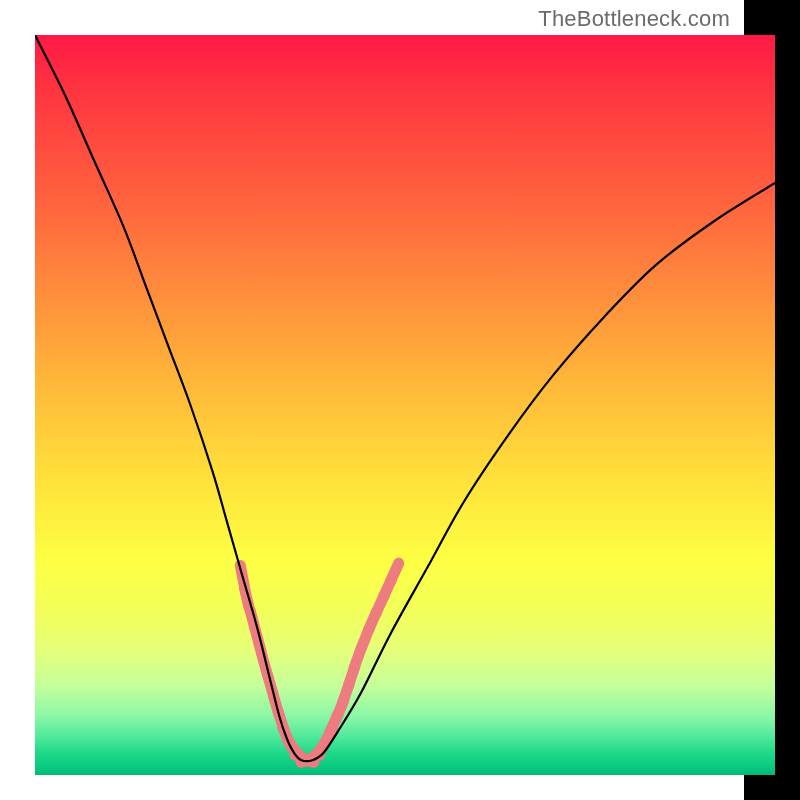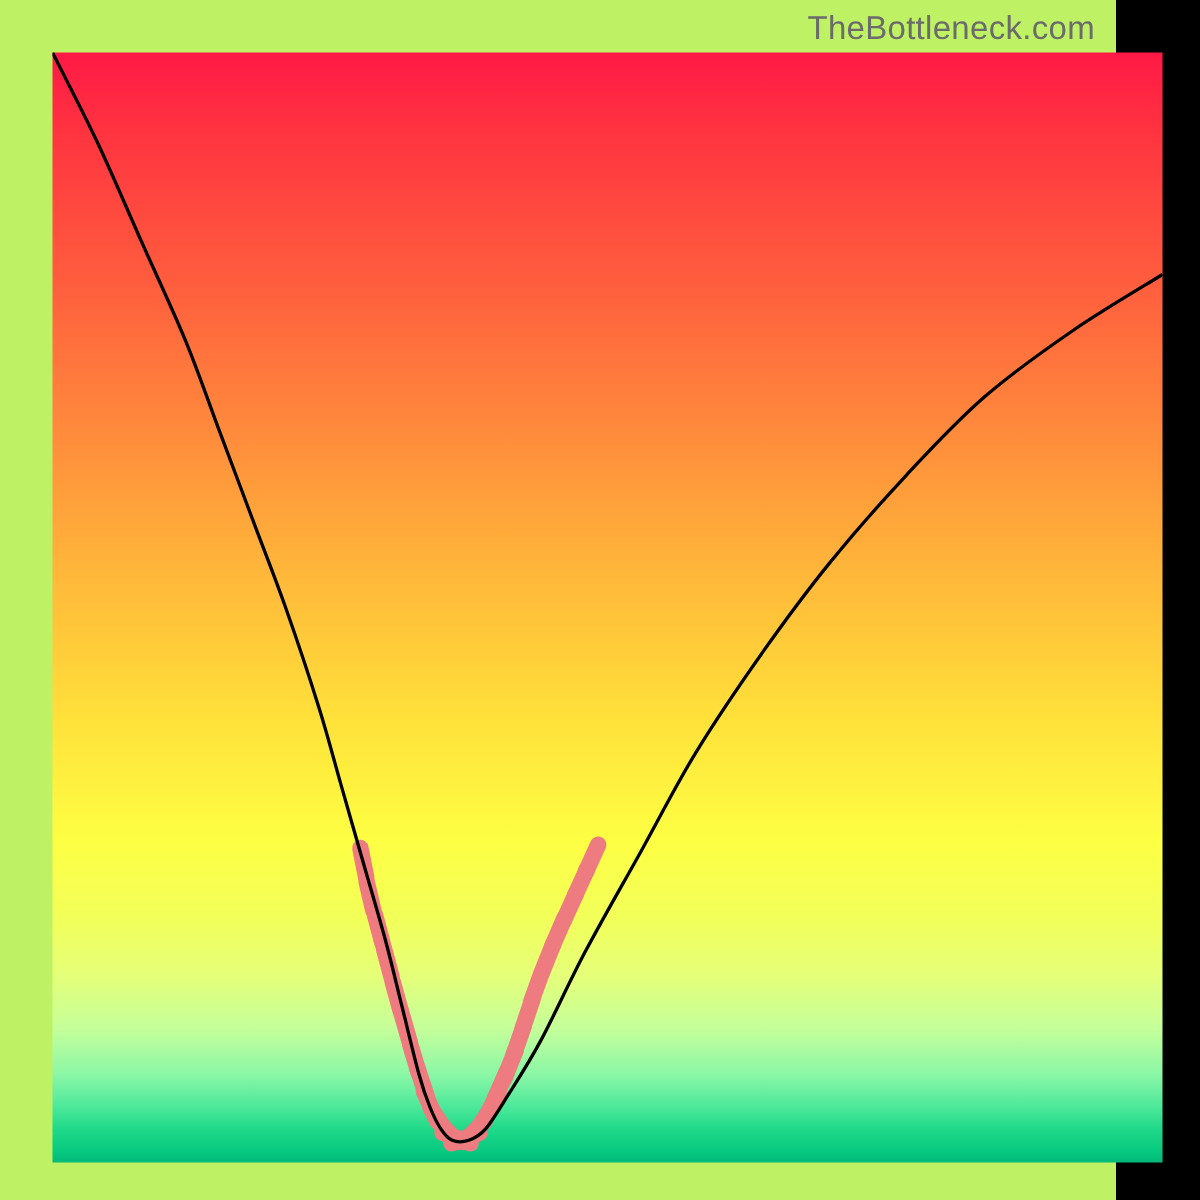--- a/index.html
+++ b/index.html
@@ -8,21 +8,21 @@
     width: 800px;
     height: 800px;
     overflow: hidden;
     background: #000;
     font-family: Arial, Helvetica, sans-serif;
   }
   .stage {
     position: relative;
     width: 744px;
     height: 800px;
-    background: #bef264;
+    background: #ffffff;
     text-align: right;
   }
   .plot-area {
     position: absolute;
     left: 35px;
     top: 35px;
     width: 740px;
     height: 740px;
     background: linear-gradient(to bottom,
       #ff1946 0%,

